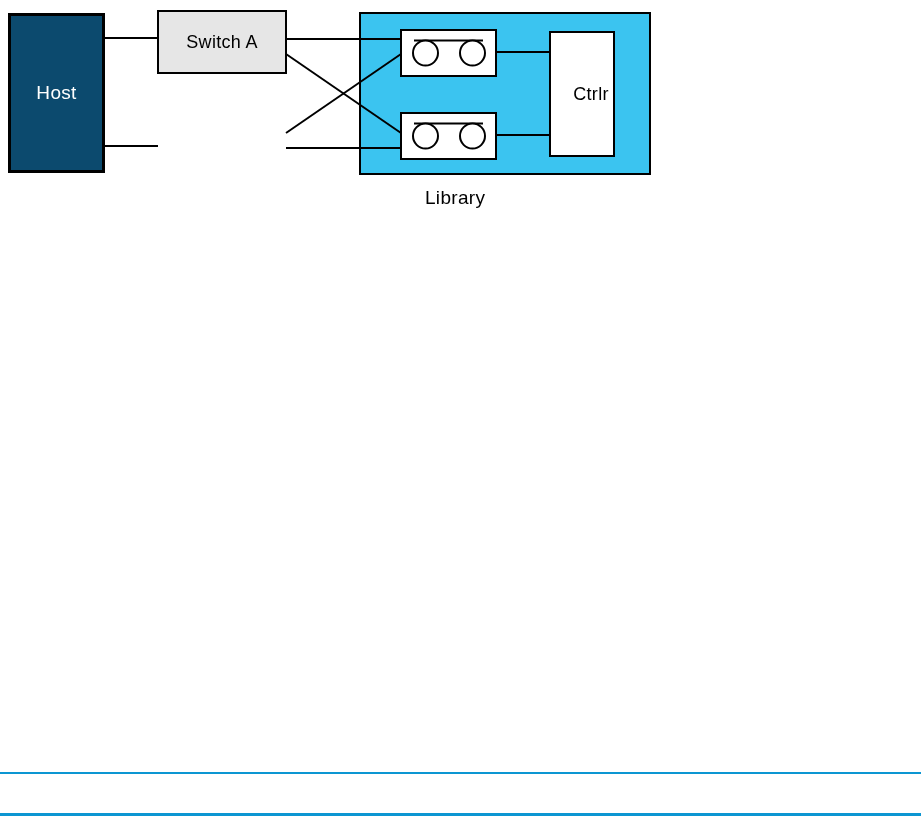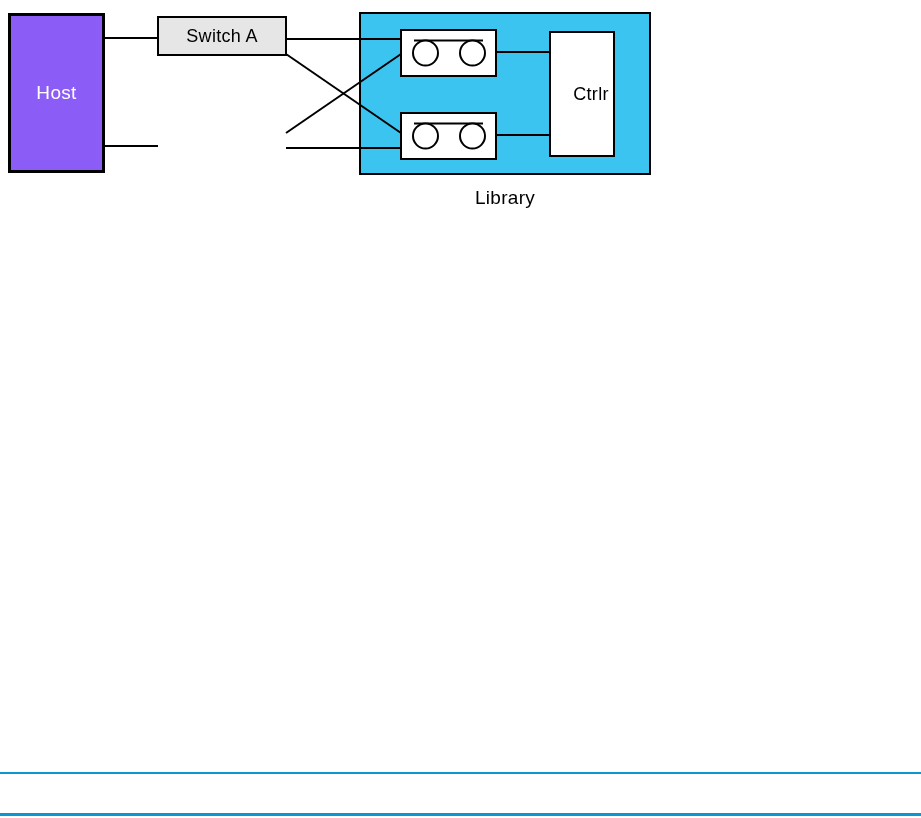--- a/index.html
+++ b/index.html
@@ -34,22 +34,22 @@
     width: 292px; height: 163px;
     z-index: 0;
   }
   #host-box {
     left: 8px; top: 13px;
     width: 97px; height: 160px;
     border-width: 3px;
     font-size: 19px;
   }
   #switch-a-box {
-    left: 157px; top: 16px;
-    width: 130px; height: 40px;
+    left: 157px; top: 10px;
+    width: 130px; height: 64px;
     font-size: 18px;
   }
   #switch-b-box {
     left: 157px; top: 124px;
     width: 130px; height: 48px;
     font-size: 18px;
   }
   #tape-drive-1 {
     left: 400px; top: 29px;
     width: 97px; height: 48px;
@@ -63,21 +63,20 @@
   #ctrl-box {
     left: 549px; top: 31px;
     width: 66px; height: 126px;
     font-size: 18px;
     padding-left: 18px;
   }
   .library-caption {
     position: absolute;
     left: 425px; top: 187px;
     width: 160px;
-    text-align: center;
     font-size: 19px;
     letter-spacing: 0.3px;
     z-index: 2;
   }
   .footer-rule {
     position: absolute;
     left: 0;
     width: 921px;
     z-index: 2;
   }
@@ -96,21 +95,21 @@
       <line x1="104" y1="38" x2="158" y2="38" stroke="#000000" stroke-width="2"></line>
       <line x1="104" y1="146" x2="158" y2="146" stroke="#000000" stroke-width="2"></line>
       <line x1="286" y1="39" x2="401" y2="39" stroke="#000000" stroke-width="2"></line>
       <line x1="286" y1="148" x2="401" y2="148" stroke="#000000" stroke-width="2"></line>
       <line x1="286" y1="54" x2="401" y2="133" stroke="#000000" stroke-width="2"></line>
       <line x1="286" y1="133" x2="401" y2="54" stroke="#000000" stroke-width="2"></line>
       <line x1="496" y1="52" x2="550" y2="52" stroke="#000000" stroke-width="2"></line>
       <line x1="496" y1="135" x2="550" y2="135" stroke="#000000" stroke-width="2"></line>
     </svg>
 
-  <div class="node" id="host-box" style="background: #8b5cf6; color: rgb(255, 255, 255);">
+  <div class="node" id="host-box" style="background: #0c4a6e; color: rgb(255, 255, 255);">
     <span class="node-label">Host</span>
   </div>
 
   <div class="node" id="switch-a-box" style="background: rgb(230, 230, 230);">
     <span class="node-label">Switch A</span>
   </div>
 
 
   <div class="node" id="tape-drive-1">
     <svg class="reel-svg" width="93" height="44" viewBox="0 0 93 44">

